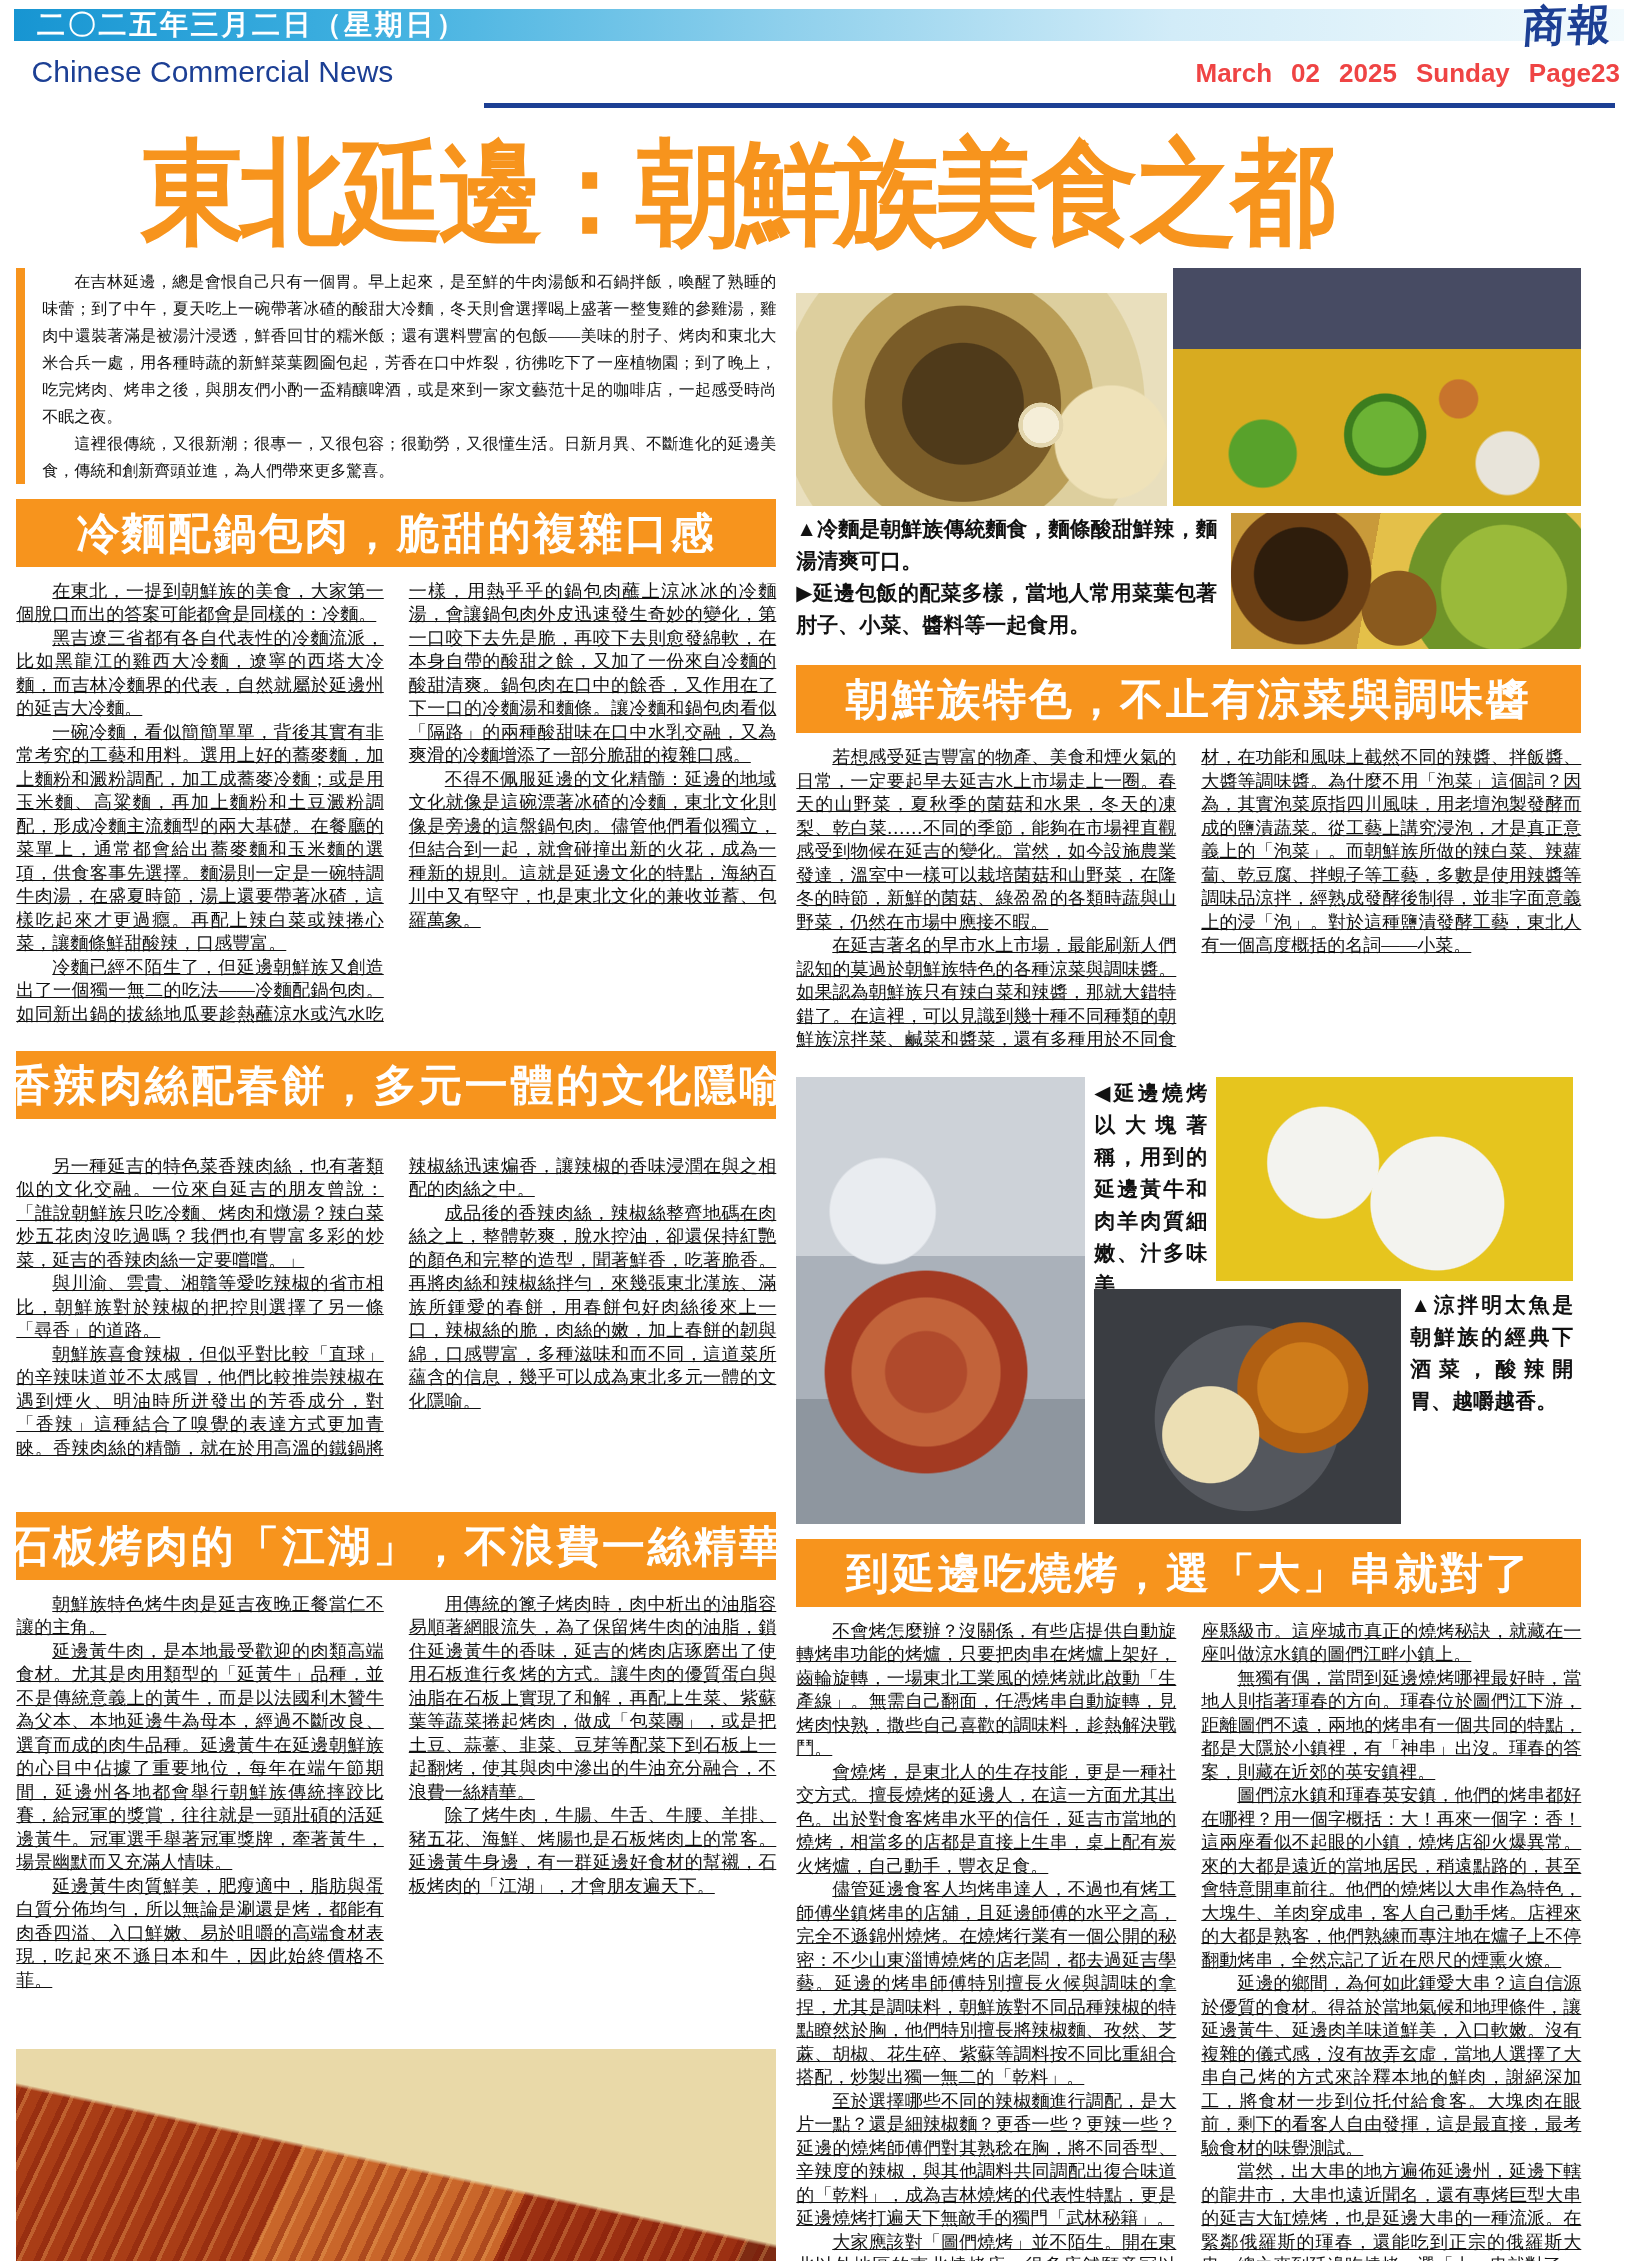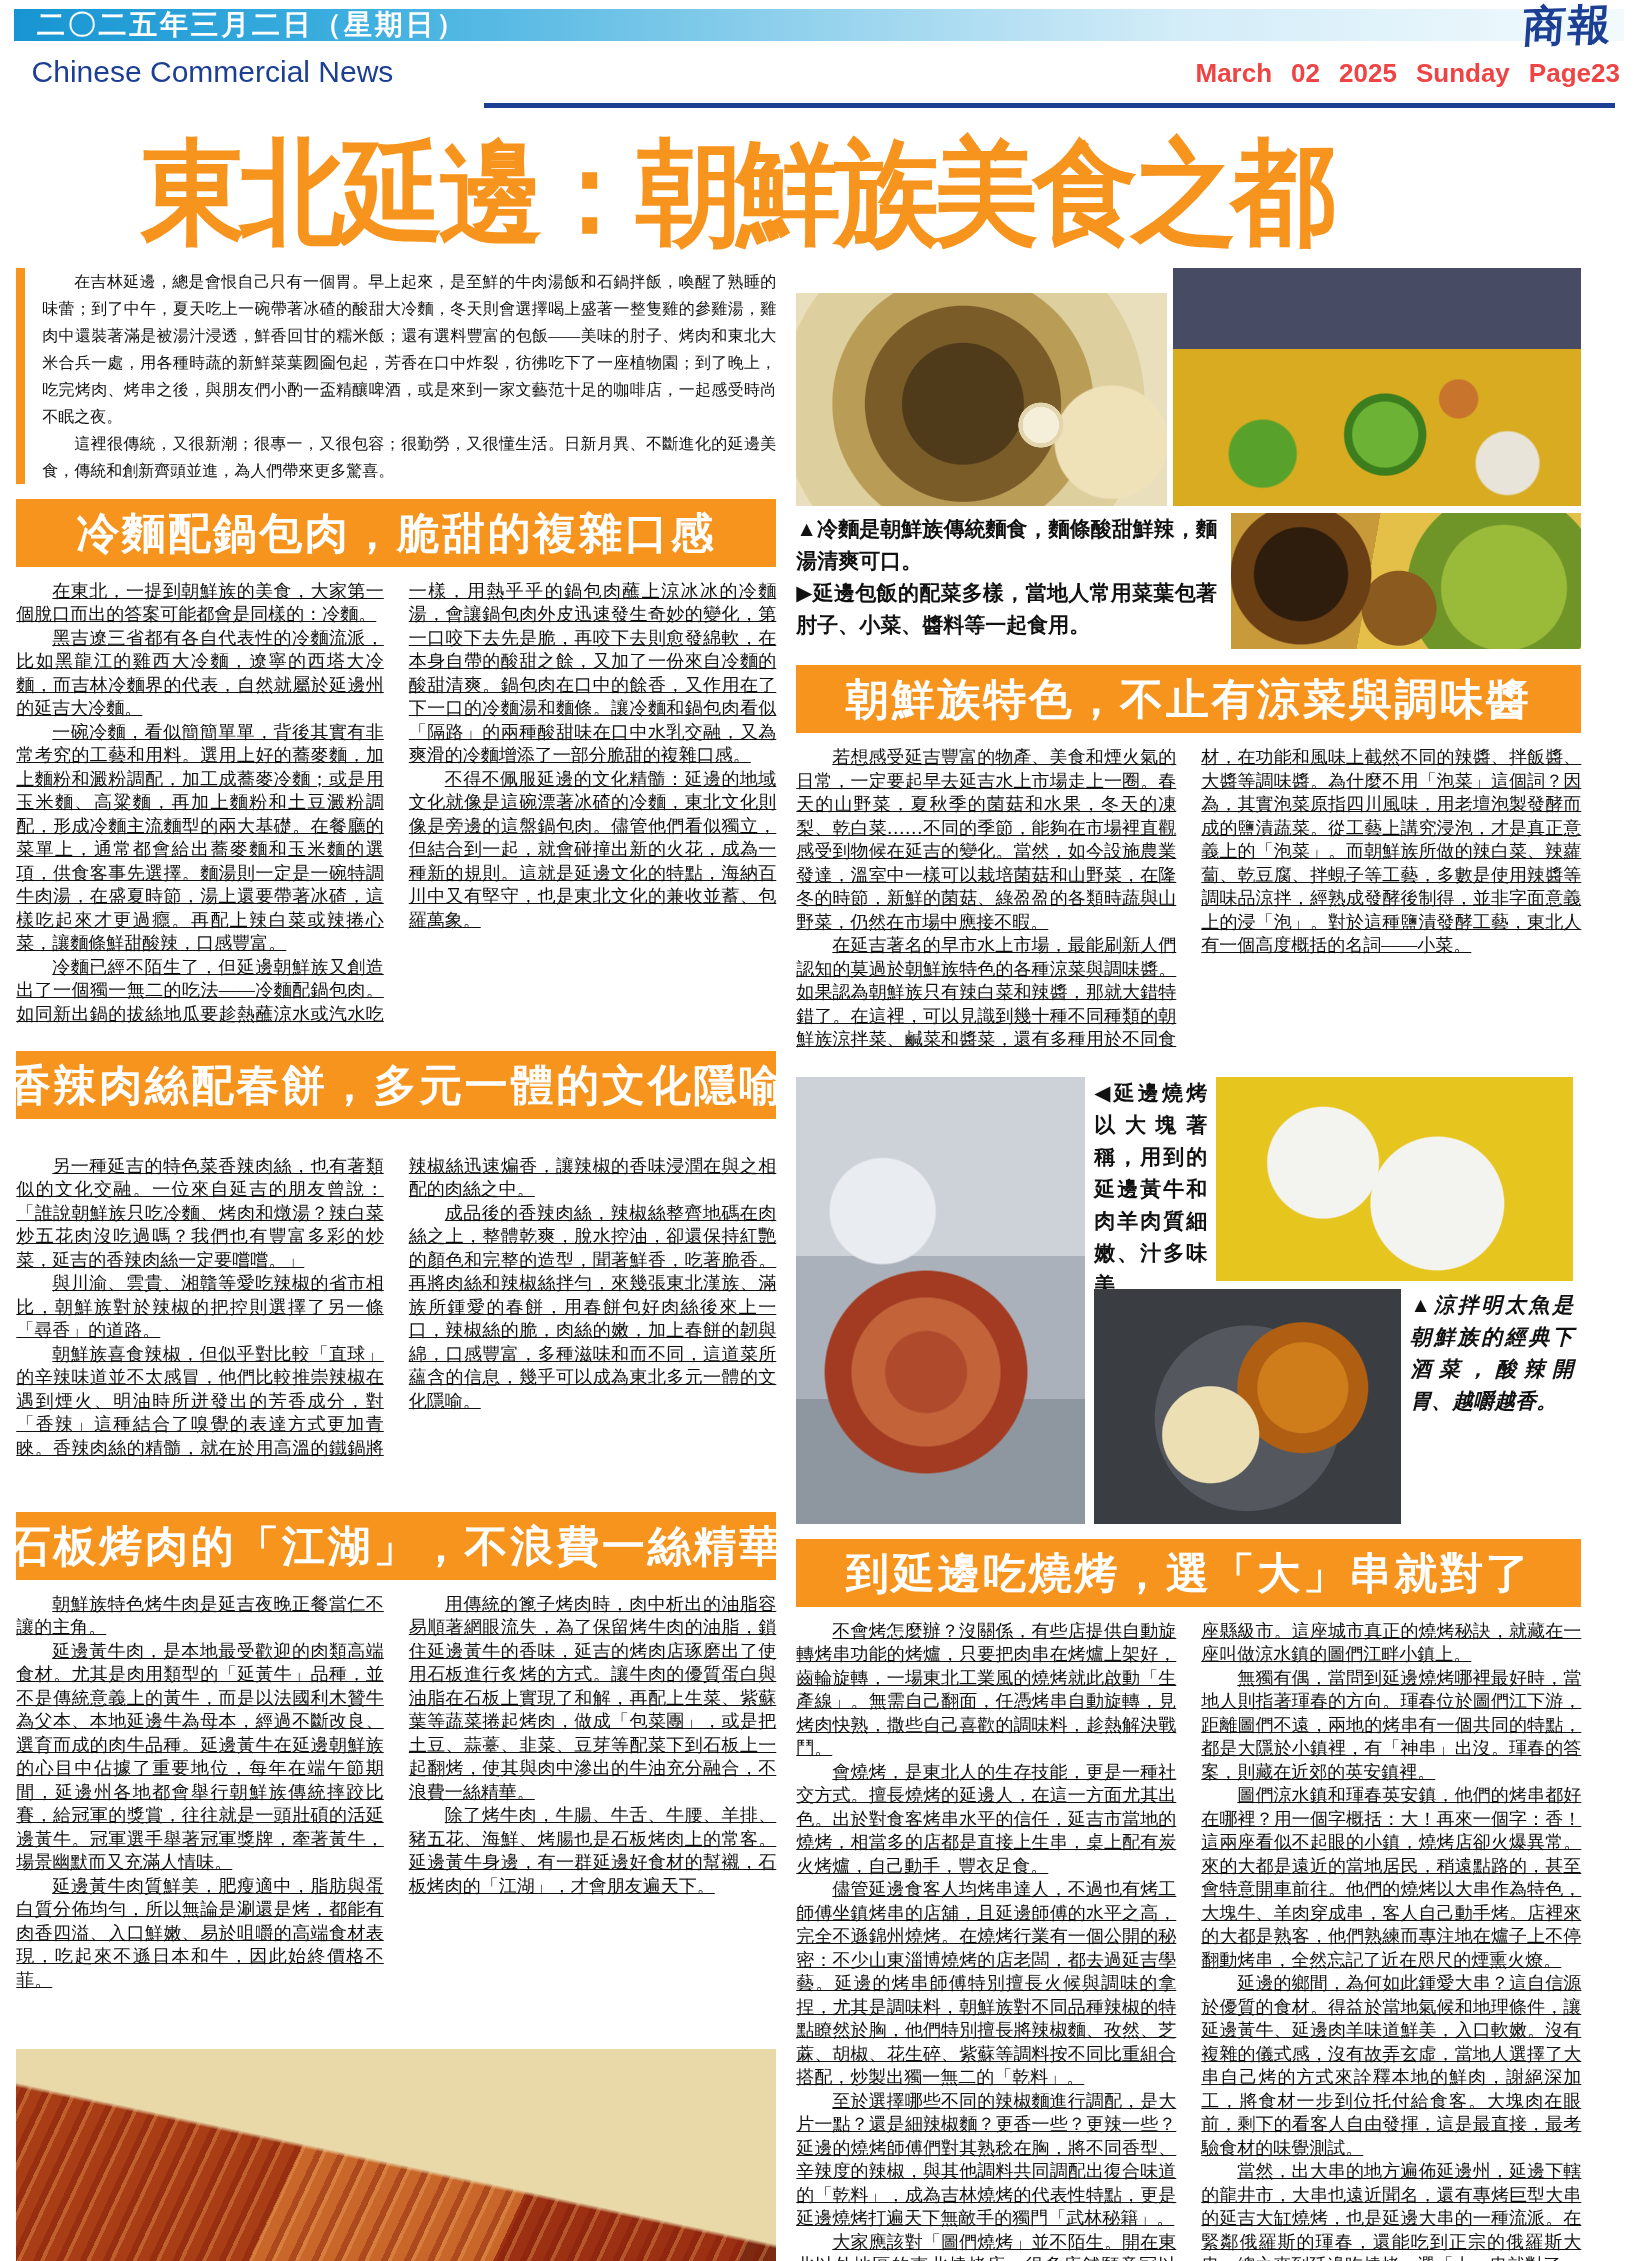--- a/index.html
+++ b/index.html
@@ -114,21 +114,21 @@
   .photorow .ph-banquet{width:408px;height:238px;}
   .caprow{display:flex;gap:13.6px;margin-bottom:16.3px;}
   .caprow .capblock{width:421px;}
   .caprow .ph-sauce{width:351px;height:136px;}
   .blockB{display:grid;grid-template-columns:289px 113px 185px 163px;grid-template-rows:204px 235px;
     gap:8.1px 9px;margin-bottom:15.4px;}
   .blockB .ph-skewers{grid-column:1;grid-row:1/3;}
   .blockB .vcap{grid-column:2;grid-row:1;}
   .blockB .ph-kimchi{grid-column:3/5;grid-row:1;}
   .blockB .ph-spice{grid-column:2/4;grid-row:2;}
-  .blockB .capstack{grid-column:4;grid-row:2;display:flex;flex-direction:column;gap:4px;font-style:italic;}
+  .blockB .capstack{grid-column:4;grid-row:2;display:flex;flex-direction:column;gap:4px;}
 
   .bigphoto{width:760px;height:746px;margin-top:2.7px;}
 </style>
 </head>
 <body>
 
 <div class="page">
 
   <div class="banner">
     <span class="date-cn">二〇二五年三月二日（星期日）</span>

